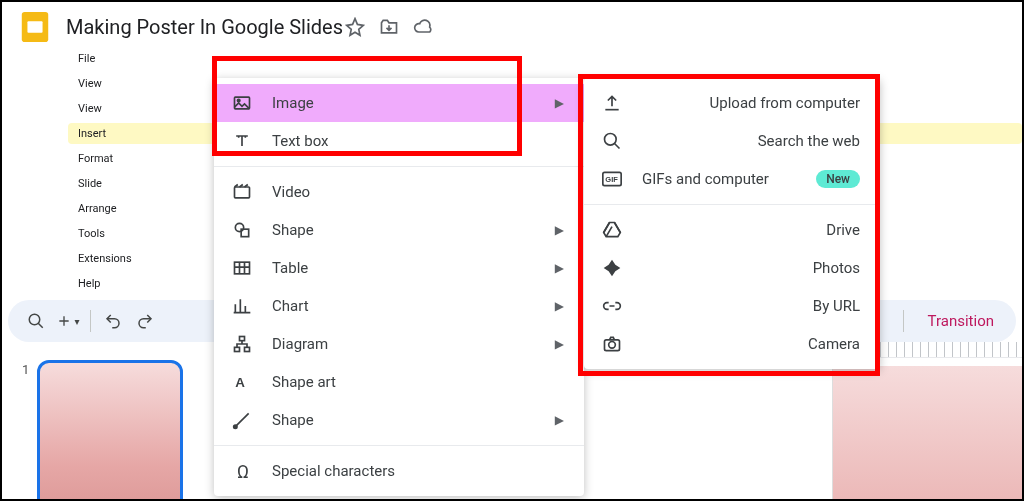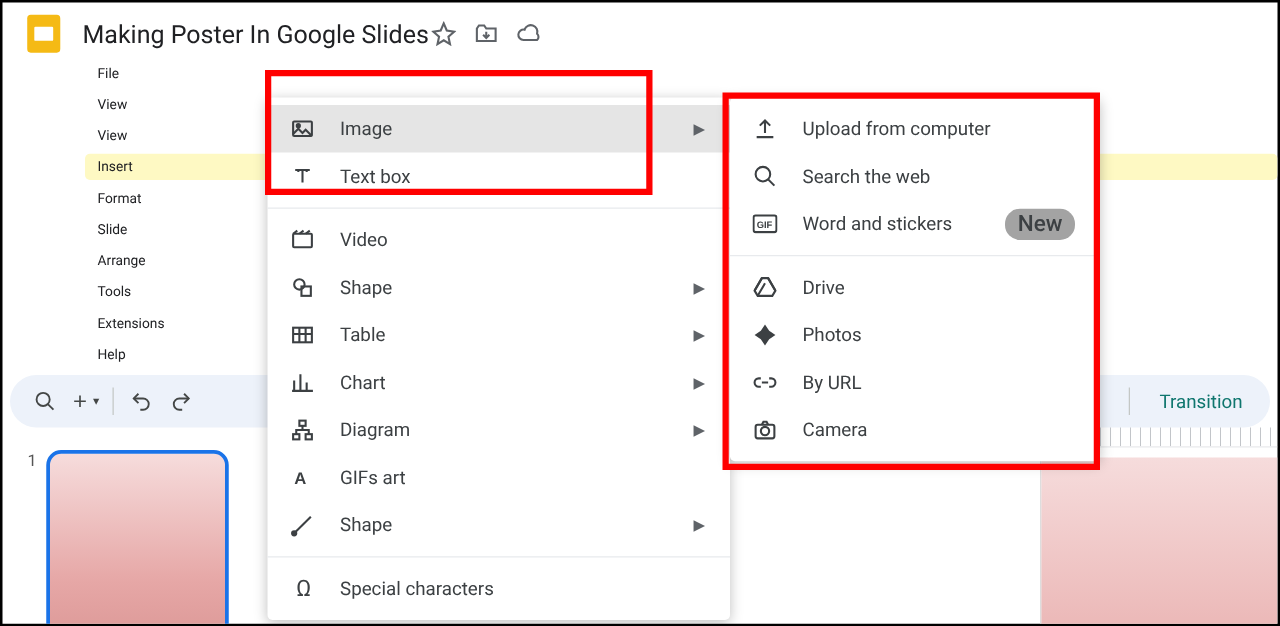--- a/index.html
+++ b/index.html
@@ -56,21 +56,21 @@
     height: 42px;
     display: flex;
     align-items: center;
     padding: 0 12px;
   }
   .tb-btn {
     width: 32px; height: 32px; display: inline-flex; align-items:center; justify-content:center;
     color: #444746; cursor: pointer; position: relative;
   }
   .tb-sep { width: 1px; height: 22px; background: #c4c7c5; margin: 0 6px; }
-  .tb-right { margin-left: auto; display: flex; align-items:center; gap: 8px; color:#0f766e; font-size:15px; }
+  .tb-right { margin-left: auto; display: flex; align-items:center; gap: 8px; color:#be185d; font-size:15px; }
   .tb-text-btn { padding: 4px 10px; cursor: pointer; }
   .chev { font-size: 10px; margin-left: 2px; }
 
   
   .workspace {
     display: flex;
     height: calc(501px - 126px);
     position: relative;
   }
   .filmstrip {
@@ -115,43 +115,43 @@
     z-index: 20;
   }
   .menu-row {
     display: flex; align-items: center;
     height: 38px;
     padding: 0 20px 0 18px;
     gap: 18px;
     cursor: pointer;
     position: relative;
   }
-  .menu-row.active { background: #e5e5e5; }
+  .menu-row.active { background: #f0abfc; }
   .menu-row .m-icon { width: 22px; text-align: center; color:#3c4043; }
   .menu-row .m-arrow { margin-left: auto; color:#5f6368; font-size: 12px; }
   .menu-divider { height: 1px; background: #e8eaed; margin: 6px 0; }
 
   .submenu {
     position: absolute;
     top: 76px;
     left: 582px;
     width: 296px;
     background: #fff;
     border-radius: 4px;
     box-shadow: 0 2px 10px rgba(0,0,0,.25);
     font-size: 15px;
     padding: 6px 0;
     z-index: 21;
   }
-  .submenu .menu-row { height: 38px; }
+  .submenu .menu-row { height: 38px; justify-content: space-between; }
   .badge {
     margin-left: auto;
-    background: #a3a3a3;
+    background: #5eead4;
     color: #3c4043;
-    font-size: 18px;
+    font-size: 12px;
     font-weight: 500;
     border-radius: 12px;
     padding: 2px 10px;
   }
 
   
   .hl {
     position: absolute;
     border: 5px solid #ff0000;
     z-index: 30;
@@ -324,21 +324,21 @@
     </span>
     <span>Diagram</span>
     <span class="m-arrow">▶</span>
   </div>
   <div class="menu-row">
     <span class="m-icon">
       <svg width="20" height="20" viewBox="0 0 24 24" fill="#3c4043">
           <text x="4" y="18" font-size="16" font-weight="700" font-family="Arial">A</text>
         </svg>
     </span>
-    <span>GIFs art</span>
+    <span>Shape art</span>
   </div>
   <div class="menu-row">
     <span class="m-icon">
       <svg width="20" height="20" viewBox="0 0 24 24" fill="none" stroke="#3c4043" stroke-width="2">
           <path d="M4 20L20 4"></path>
           <circle cx="4" cy="20" r="2" fill="#3c4043"></circle>
         </svg>
     </span>
     <span>Shape</span>
     <span class="m-arrow">▶</span>
@@ -369,21 +369,21 @@
     </span>
     <span>Search the web</span>
   </div>
   <div class="menu-row">
     <span class="m-icon">
       <svg width="20" height="16" viewBox="0 0 24 18">
           <rect x="1" y="1" width="22" height="16" rx="2" fill="none" stroke="#3c4043" stroke-width="2"></rect>
           <text x="4" y="13" font-size="9" font-weight="700" fill="#3c4043" font-family="Arial">GIF</text>
         </svg>
     </span>
-    <span>Word and stickers</span>
+    <span>GIFs and computer</span>
     <span class="badge">New</span>
   </div>
   <div class="menu-divider"></div>
   <div class="menu-row">
     <span class="m-icon">
       <svg width="20" height="20" viewBox="0 0 24 24" fill="none" stroke="#3c4043" stroke-width="2">
           <path d="M9 3h6l7 12-3 5H5l-3-5z"></path>
           <path d="M9 3L2 15M15 3l7 12M5 20l7-12"></path>
         </svg>
     </span>

